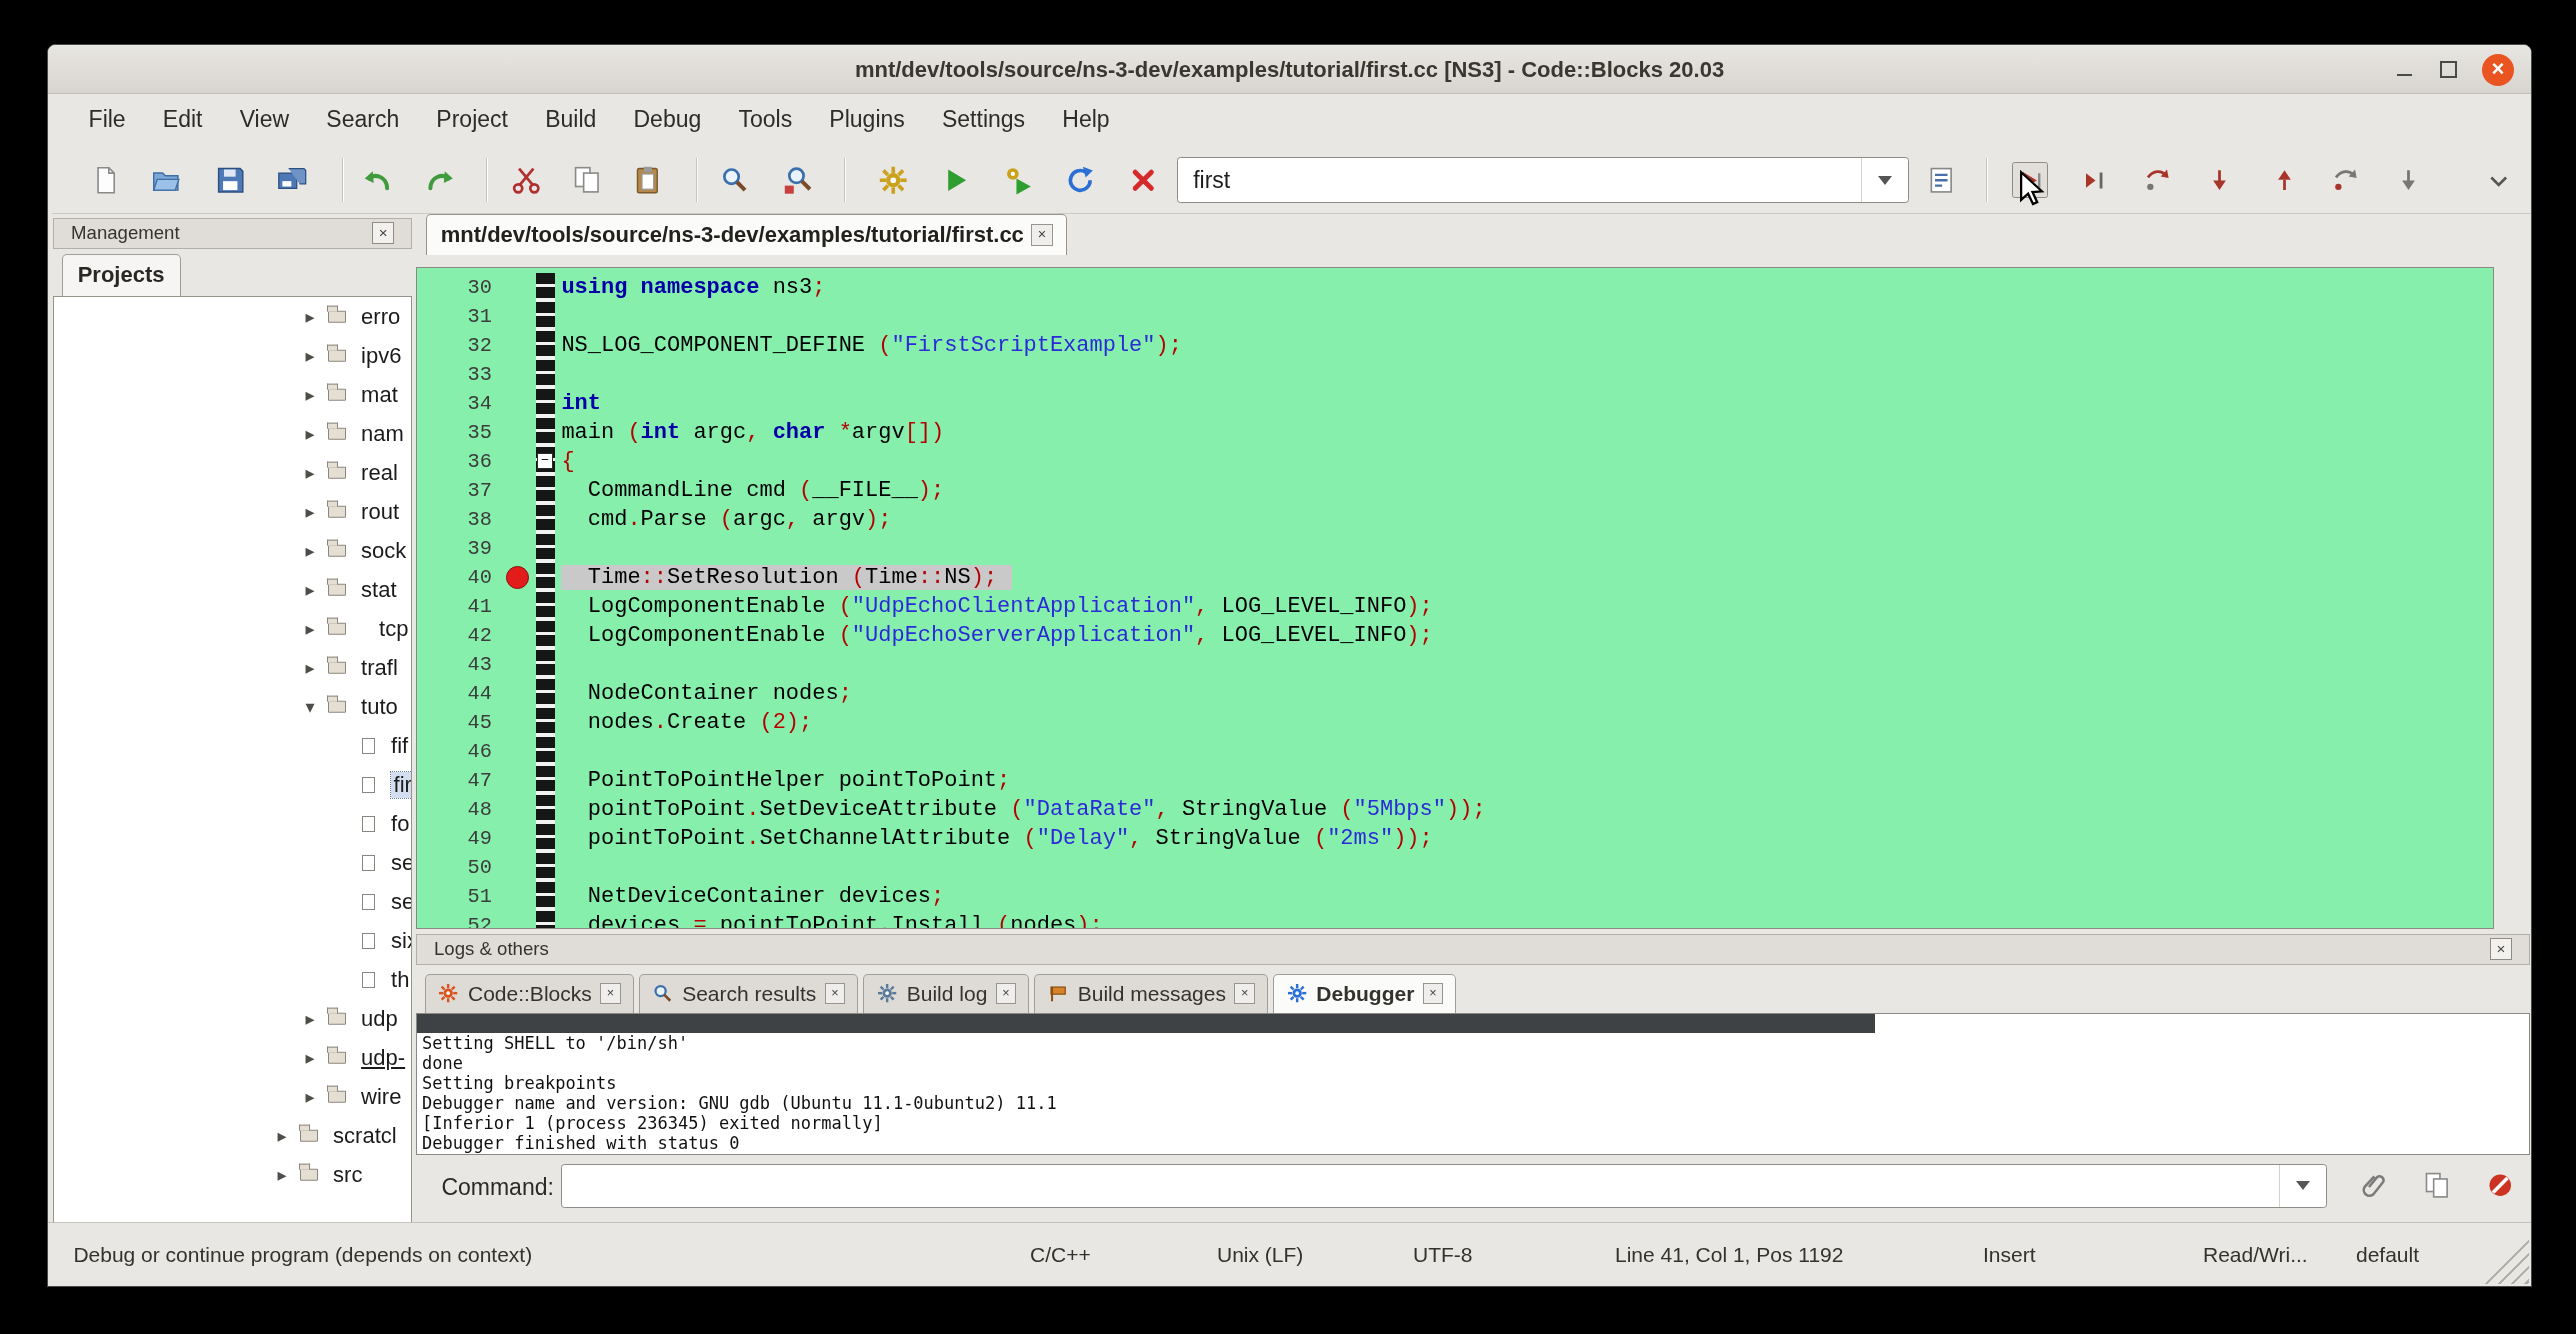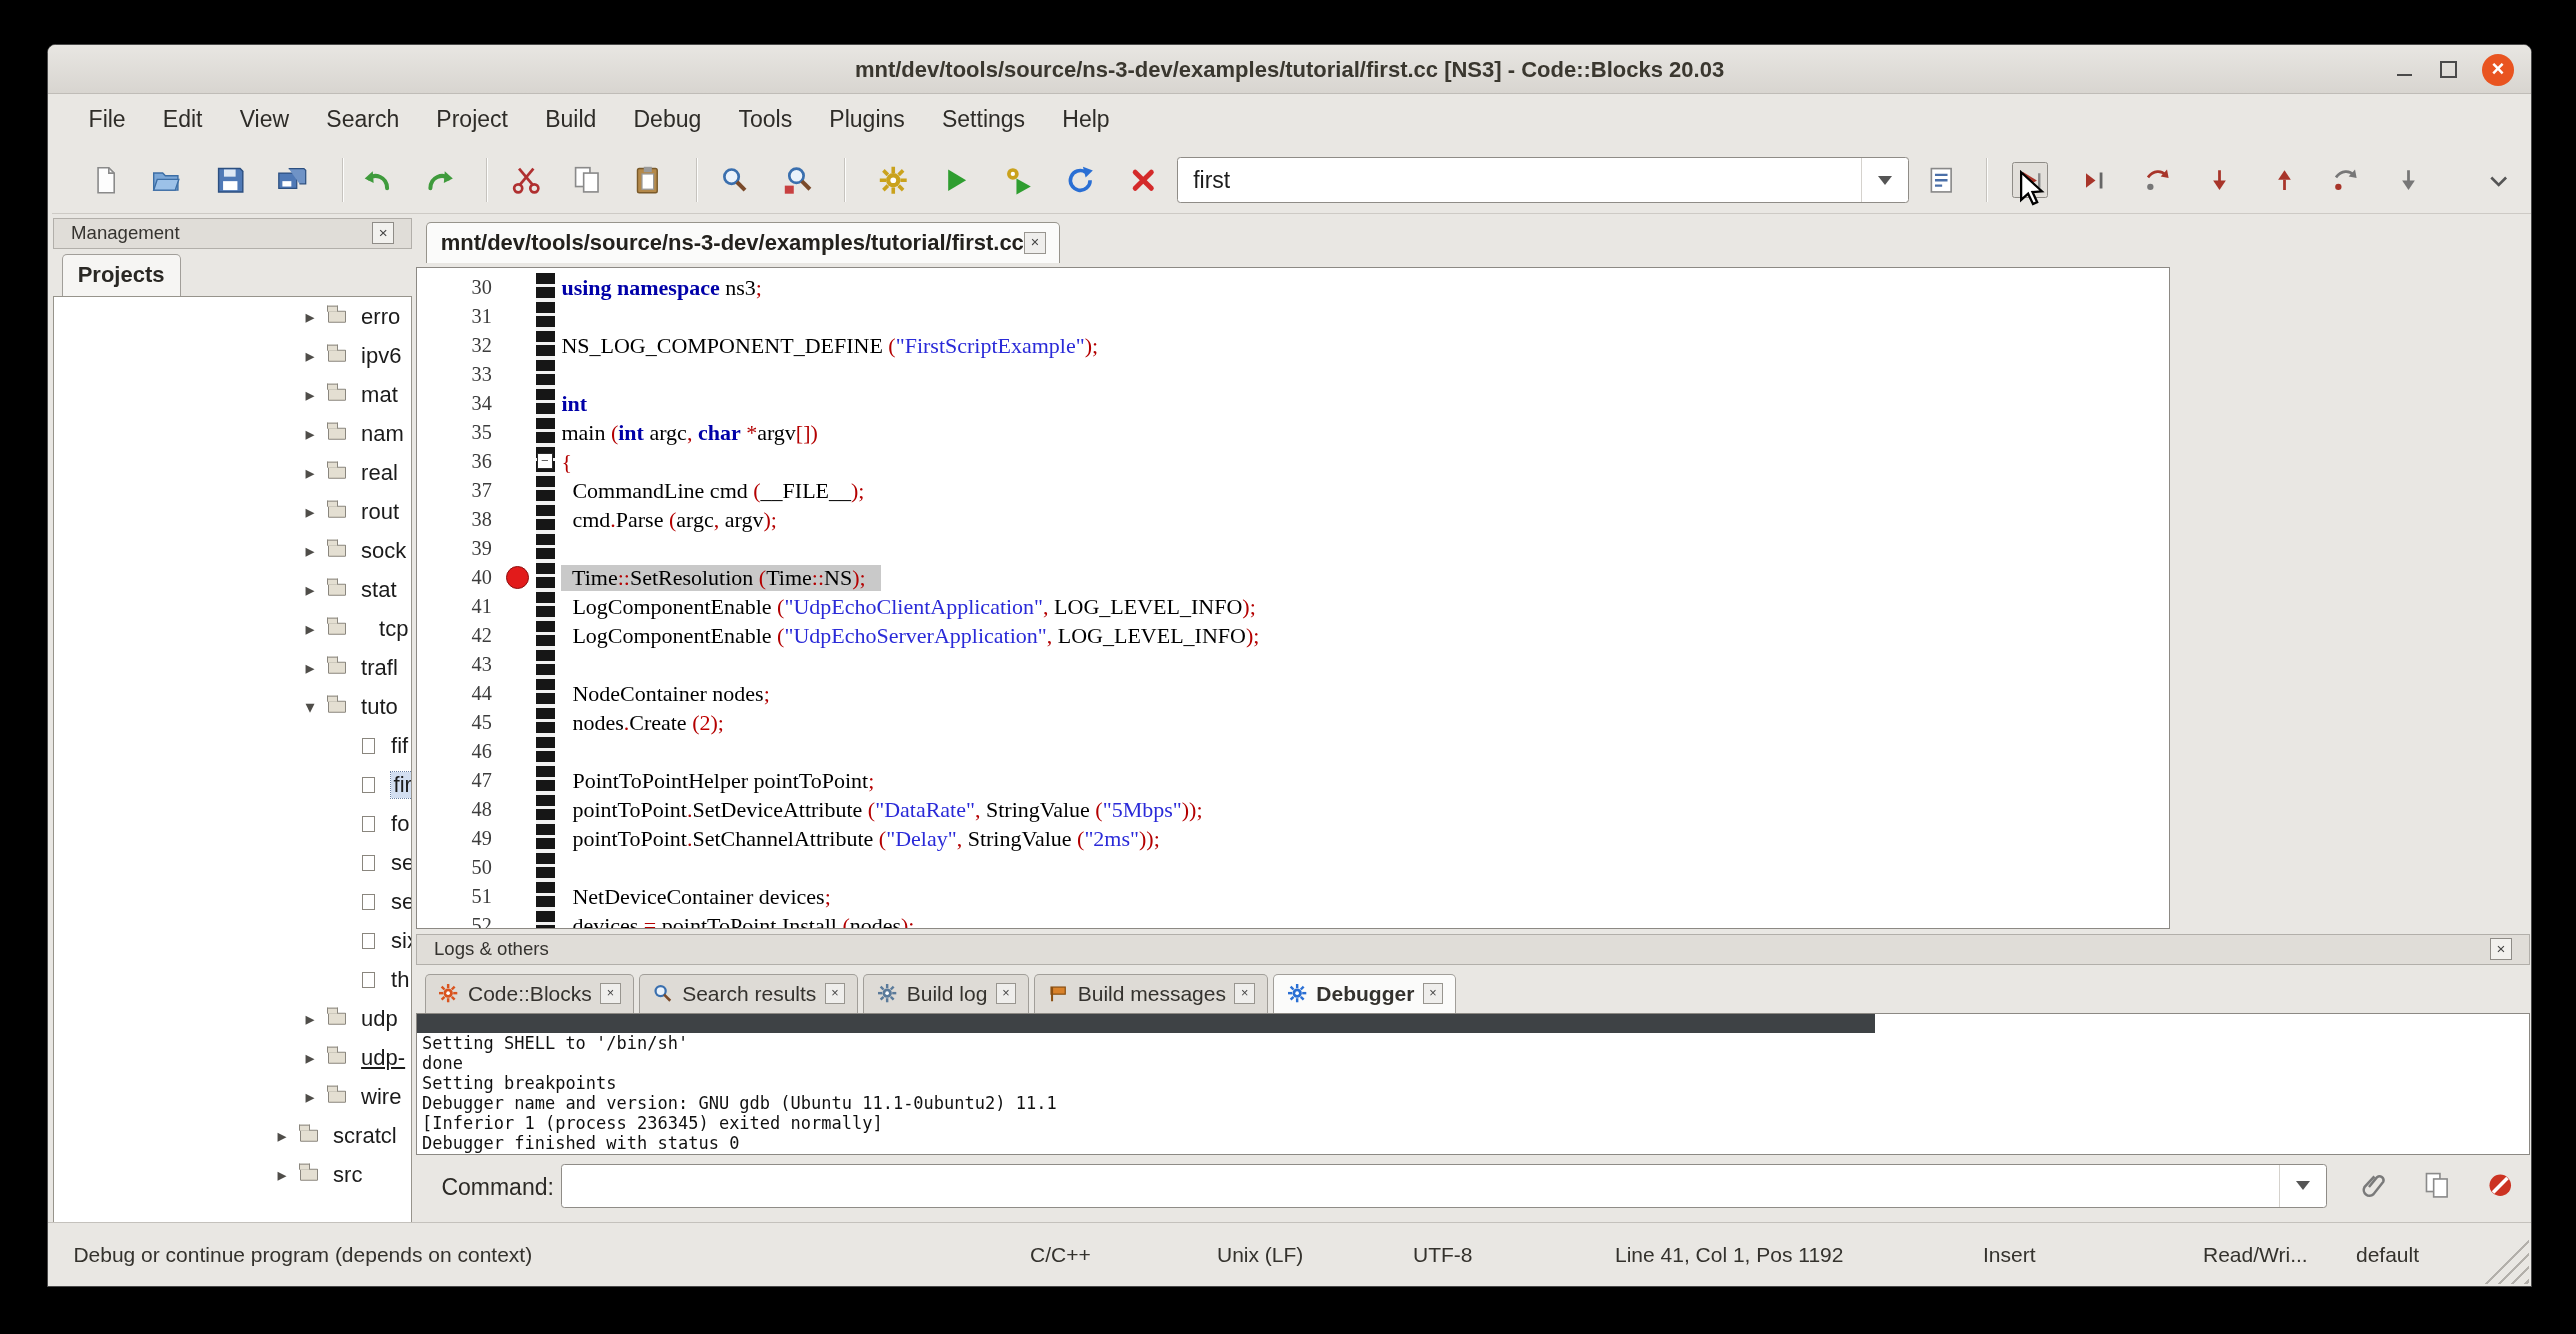--- a/index.html
+++ b/index.html
@@ -42,23 +42,23 @@
   .chev { position:absolute; top:50%; transform:translateY(-50%); width:22px; text-align:center; font-size:18px; color:#4f4d49; }
   .ticon { position:absolute; top:50%; transform:translateY(-50%); }
   .tfolder { width:18px; height:12.7px; background:#e4dfd2; border:1.7px solid #8a867e; border-radius:0.8px; }
   .tfolder::before { content:""; position:absolute; left:-1.7px; top:-5.1px; width:8.5px; height:4.2px; background:#e4dfd2; border:1.7px solid #8a867e; border-bottom:none; }
   .tfile { width:12.7px; height:16px; background:#fff; border:1.7px solid #8a867e; }
   .tlabel { position:absolute; top:50%; transform:translateY(-50%); font-size:22px; color:#1b1b1b; white-space:nowrap; }
   .tree-row.selected .tlabel { background:#d3dff1; outline:0.8px dotted #6b82a5; padding:0 2.5px; }
 
   
   .editor-tabbar { position:absolute; left:368px; top:178px; width:2114px; height:44px; }
-  .editor-tab { position:absolute; left:10.2px; bottom:4px; height:41px; background:#fbfbfa; border:0.8px solid #97948c; border-bottom:none; border-radius:5.1px 5.1px 0 0; display:flex; align-items:center; gap:0; padding:0 13.5px; font-weight:bold; font-size:22px; color:#23211d; }
+  .editor-tab { position:absolute; left:10.2px; bottom:12px; height:41px; background:#fbfbfa; border:0.8px solid #97948c; border-bottom:none; border-radius:5.1px 5.1px 0 0; display:flex; align-items:center; gap:7px; padding:0 13.5px; font-weight:bold; font-size:22px; color:#23211d; }
   .tab-close { width:22px; height:22px; border:0.8px solid #98958f; background:#efeeec; font-size:14.4px; line-height:19.5px; text-align:center; color:#444; font-weight:normal; }
-  .editor { position:absolute; left:368px; top:222px; width:1754px; height:662px; background:#ffffff; border:0.8px solid #8c8984; overflow:hidden; font-family:Liberation Serif, serif; }
+  .editor { position:absolute; left:368px; top:222px; width:2078px; height:662px; background:#86efac; border:0.8px solid #8c8984; overflow:hidden; font-family:Liberation Mono, monospace; }
   .editor-inner { position:absolute; inset:0; padding-top:5.1px; }
   .crow { display:flex; height:29px; align-items:center; }
   .cnum { width:85px; text-align:right; padding-right:10.2px; font-size:20.3px; color:#3c3c3c; flex:none; }
   .cbp { width:34px; flex:none; position:relative; height:100%; }
   .bpdot { position:absolute; left:4.2px; top:2.5px; width:23px; height:23px; border-radius:50%; background:#e21b1b; border:1.7px solid #8d0e0e; }
   .cstrip { width:18.6px; flex:none; height:100%; background:repeating-linear-gradient(180deg,#161616 0 11px,#f2f2f2 11px 14.4px); position:relative; }
   .foldbox { position:absolute; left:0.8px; top:6px; width:16px; height:16px; background:#fff; border:0.8px solid #2a2a2a; color:#111; font-size:13.5px; line-height:13.5px; text-align:center; }
   .ccode { flex:1; font-size:22px; white-space:pre; padding-left:6.8px; }
   .cinner { display:inline-block; }
   .cinner.hl { background:#c9c9c9; padding-right:15px; }

